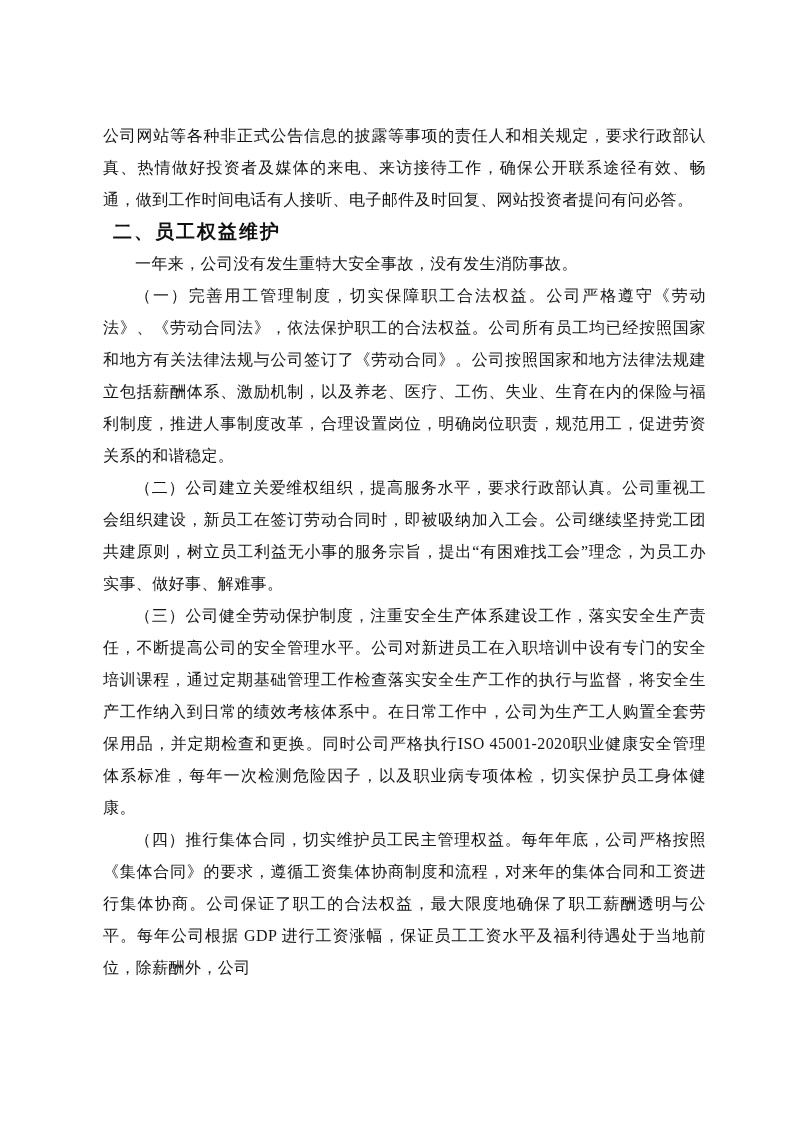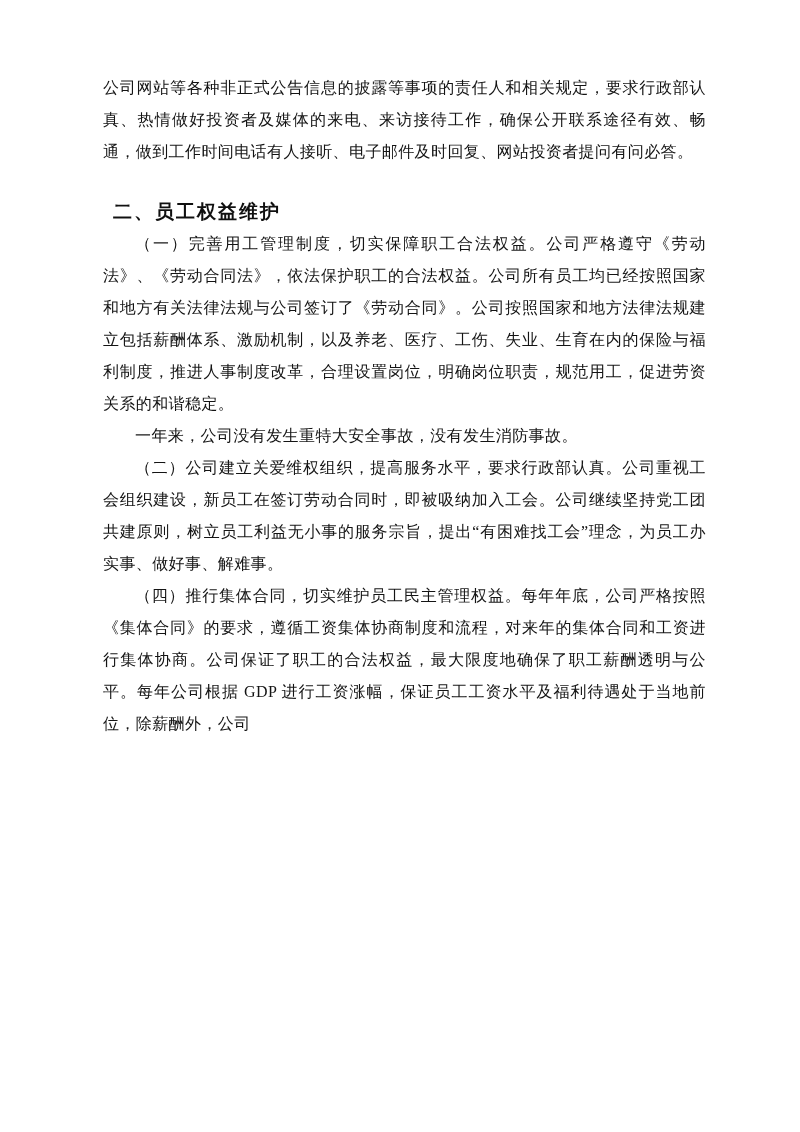--- a/index.html
+++ b/index.html
@@ -11,51 +11,51 @@
     position: relative;
     font-family: "Liberation Serif", "DejaVu Serif", serif;
   }
   .page {
     position: absolute;
     top: 0; left: 0;
     width: 800px;
     height: 1132px;
     background: #ffffff;
     color: #141414;
-    padding: 72px 94px 0 103px;
+    padding: 120px 94px 0 103px;
   }
   .para {
     font-family: "Liberation Serif", "DejaVu Serif", serif;
     font-size: 16px;
     line-height: 32px;
     text-align: justify;
     letter-spacing: 0.4px;
   }
   .indent { text-indent: 2em; }
   .heading {
     font-family: "Liberation Serif", "DejaVu Serif", serif;
     font-weight: bold;
     font-size: 19px;
     line-height: 32px;
     padding-left: 10px;
     letter-spacing: 2px;
     color: #101010;
-    margin-top: 28px;
   }
 </style>
 </head>
 <body>
 
 <div class="page">
   <p class="para">公司网站等各种非正式公告信息的披露等事项的责任人和相关规定，要求行政部认真、热情做好投资者及媒体的来电、来访接待工作，确保公开联系途径有效、畅通，做到工作时间电话有人接听、电子邮件及时回复、网站投资者提问有问必答。</p>
 
   <h2 class="heading">二、员工权益维护</h2>
 
 
+  <p class="para indent">一年来，公司没有发生重特大安全事故，没有发生消防事故。</p>
+
   <p class="para indent">（一）完善用工管理制度，切实保障职工合法权益。公司严格遵守《劳动法》、《劳动合同法》，依法保护职工的合法权益。公司所有员工均已经按照国家和地方有关法律法规与公司签订了《劳动合同》。公司按照国家和地方法律法规建立包括薪酬体系、激励机制，以及养老、医疗、工伤、失业、生育在内的保险与福利制度，推进人事制度改革，合理设置岗位，明确岗位职责，规范用工，促进劳资关系的和谐稳定。</p>
-
-  <p class="para indent">一年来，公司没有发生重特大安全事故，没有发生消防事故。</p>
 
   <p class="para indent">（二）公司建立关爱维权组织，提高服务水平，要求行政部认真。公司重视工会组织建设，新员工在签订劳动合同时，即被吸纳加入工会。公司继续坚持党工团共建原则，树立员工利益无小事的服务宗旨，提出“有困难找工会”理念，为员工办实事、做好事、解难事。</p>
 
+  <p class="para indent">（三）公司健全劳动保护制度，注重安全生产体系建设工作，落实安全生产责任，不断提高公司的安全管理水平。公司对新进员工在入职培训中设有专门的安全培训课程，通过定期基础管理工作检查落实安全生产工作的执行与监督，将安全生产工作纳入到日常的绩效考核体系中。在日常工作中，公司为生产工人购置全套劳保用品，并定期检查和更换。同时公司严格执行ISO 45001-2020职业健康安全管理体系标准，每年一次检测危险因子，以及职业病专项体检，切实保护员工身体健康。</p>
 
   <p class="para indent">（四）推行集体合同，切实维护员工民主管理权益。每年年底，公司严格按照《集体合同》的要求，遵循工资集体协商制度和流程，对来年的集体合同和工资进行集体协商。公司保证了职工的合法权益，最大限度地确保了职工薪酬透明与公平。每年公司根据 GDP 进行工资涨幅，保证员工工资水平及福利待遇处于当地前位，除薪酬外，公司</p>
 </div>
 
 </body></html>

